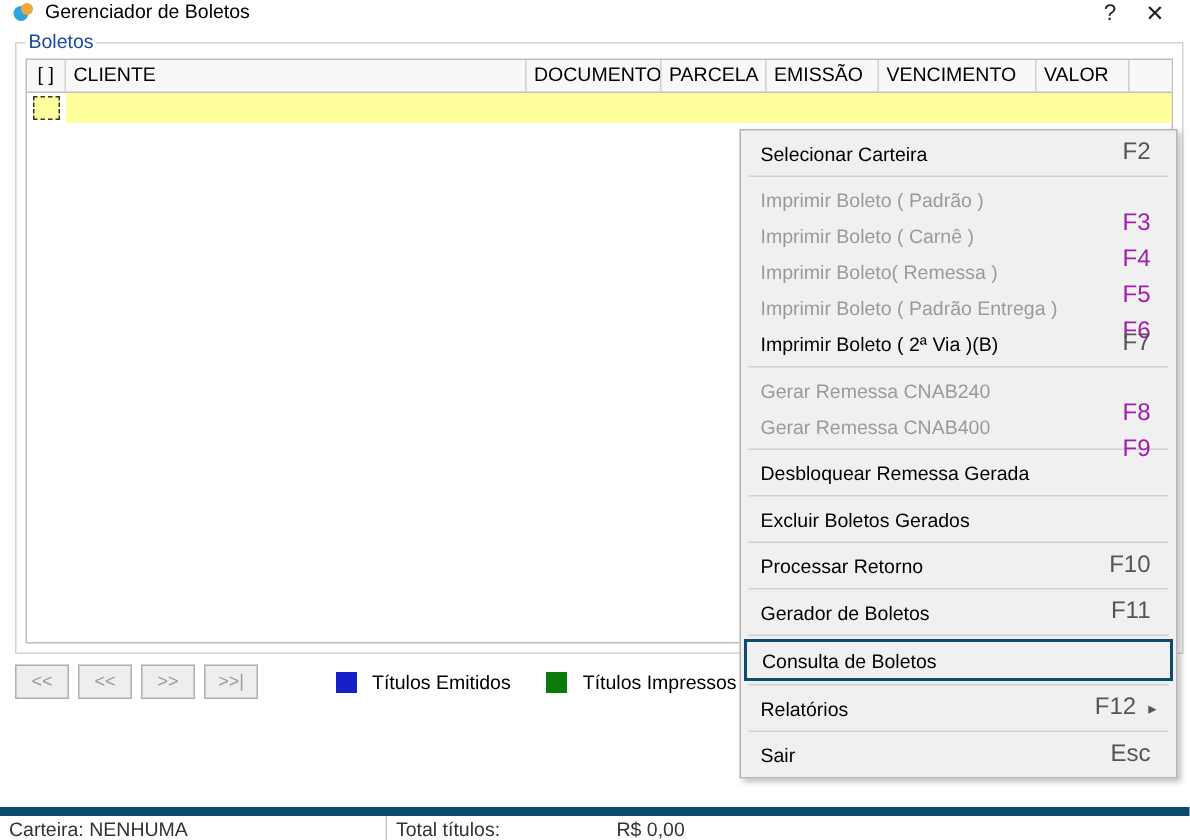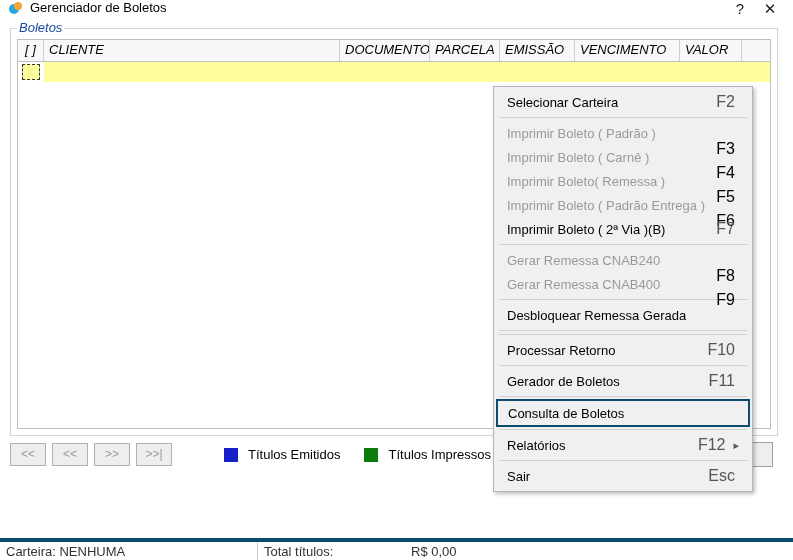--- a/index.html
+++ b/index.html
@@ -21,24 +21,23 @@
   .app-icon {
     width: 16px; height: 16px;
     margin-right: 6px;
     display: inline-block;
   }
   .title { flex: 1; font-size: 13px; }
   .t-btn { width: 30px; text-align: center; font-size: 15px; color: #222; }
 
   .group {
     border: 1px solid #d3d3d3;
-    margin: 2px 15px 6px 10px;
+    margin: 2px 4px 6px 10px;
     position: relative;
     padding: 10px 6px 6px 6px;
-    font-style: italic;
   }
   .group-label {
     position: absolute;
     top: -9px; left: 6px;
     background: #fff;
     padding: 0 2px;
     color: #1a4aa0;
   }
 
   .table {
@@ -117,56 +116,56 @@
     text-align: center;
     line-height: 23px;
     font-size: 13px;
   }
   .btn.menu { border: 2px solid #e08b2c; }
 
   .statusbar {
     position: absolute;
     bottom: 0; left: 0; right: 0;
     height: 22px;
-    border-top: 4px solid #0c4a6e;
+    border-top: 6px solid #0c4a6e;
     display: flex;
     font-size: 13px;
     color: #333;
   }
   .stat-cell {
     border-right: 1px solid #ccc;
     padding: 2px 6px;
     display:flex; align-items:center;
   }
   .stat-cell.c1 { width: 258px; }
   .stat-cell.c2 { width: 258px; }
   .stat-cell.c3 { flex: 1; border-right: none; gap: 37px; }
 
   
   .ctxmenu {
     position: absolute;
     top: 86px; left: 493px;
-    width: 260px;
+    width: 292px;
     background: #f0f0f0;
     border: 1px solid #b5b5b5;
     box-shadow: 2px 2px 4px rgba(0,0,0,0.25);
     padding: 3px;
     z-index: 50;
   }
   .mitem {
     display: flex;
     align-items: center;
     height: 24px;
     padding: 0 10px;
     font-size: 13px;
   }
   .mitem .lbl { flex: 1; }
   .mitem .sc { color: #555; font-size: 16px; margin-right: 4px;}
   .mitem.disabled { color: #9a9a9a; }
-  .mitem.disabled .sc { color: #000000; margin-top: 32px; }
+  .mitem.disabled .sc { color: #a21caf; margin-top: 32px; }
   .mitem.submenu::after {
     content: "▸"; font-size: 11px; color: #555; margin-left: 4px;
   }
   .mitem.highlight {
     border: 2px solid #0c4a6e;
     height: 28px;
     margin: -1px;
   }
   .msep {
     height: 1px;
@@ -278,20 +277,23 @@
     </div>
     <div class="mitem disabled">
       <span class="lbl">Gerar Remessa CNAB400</span>
       <span class="sc">F9</span>
     </div>
     <div class="msep"></div>
     <div class="mitem">
       <span class="lbl">Desbloquear Remessa Gerada</span>
     </div>
     <div class="msep"></div>
+    <div class="mitem">
+      <span class="lbl">Excluir Boletos Gerados</span>
+    </div>
     <div class="msep"></div>
     <div class="mitem">
       <span class="lbl">Processar Retorno</span>
       <span class="sc">F10</span>
     </div>
     <div class="msep"></div>
     <div class="mitem">
       <span class="lbl">Gerador de Boletos</span>
       <span class="sc">F11</span>
     </div>

